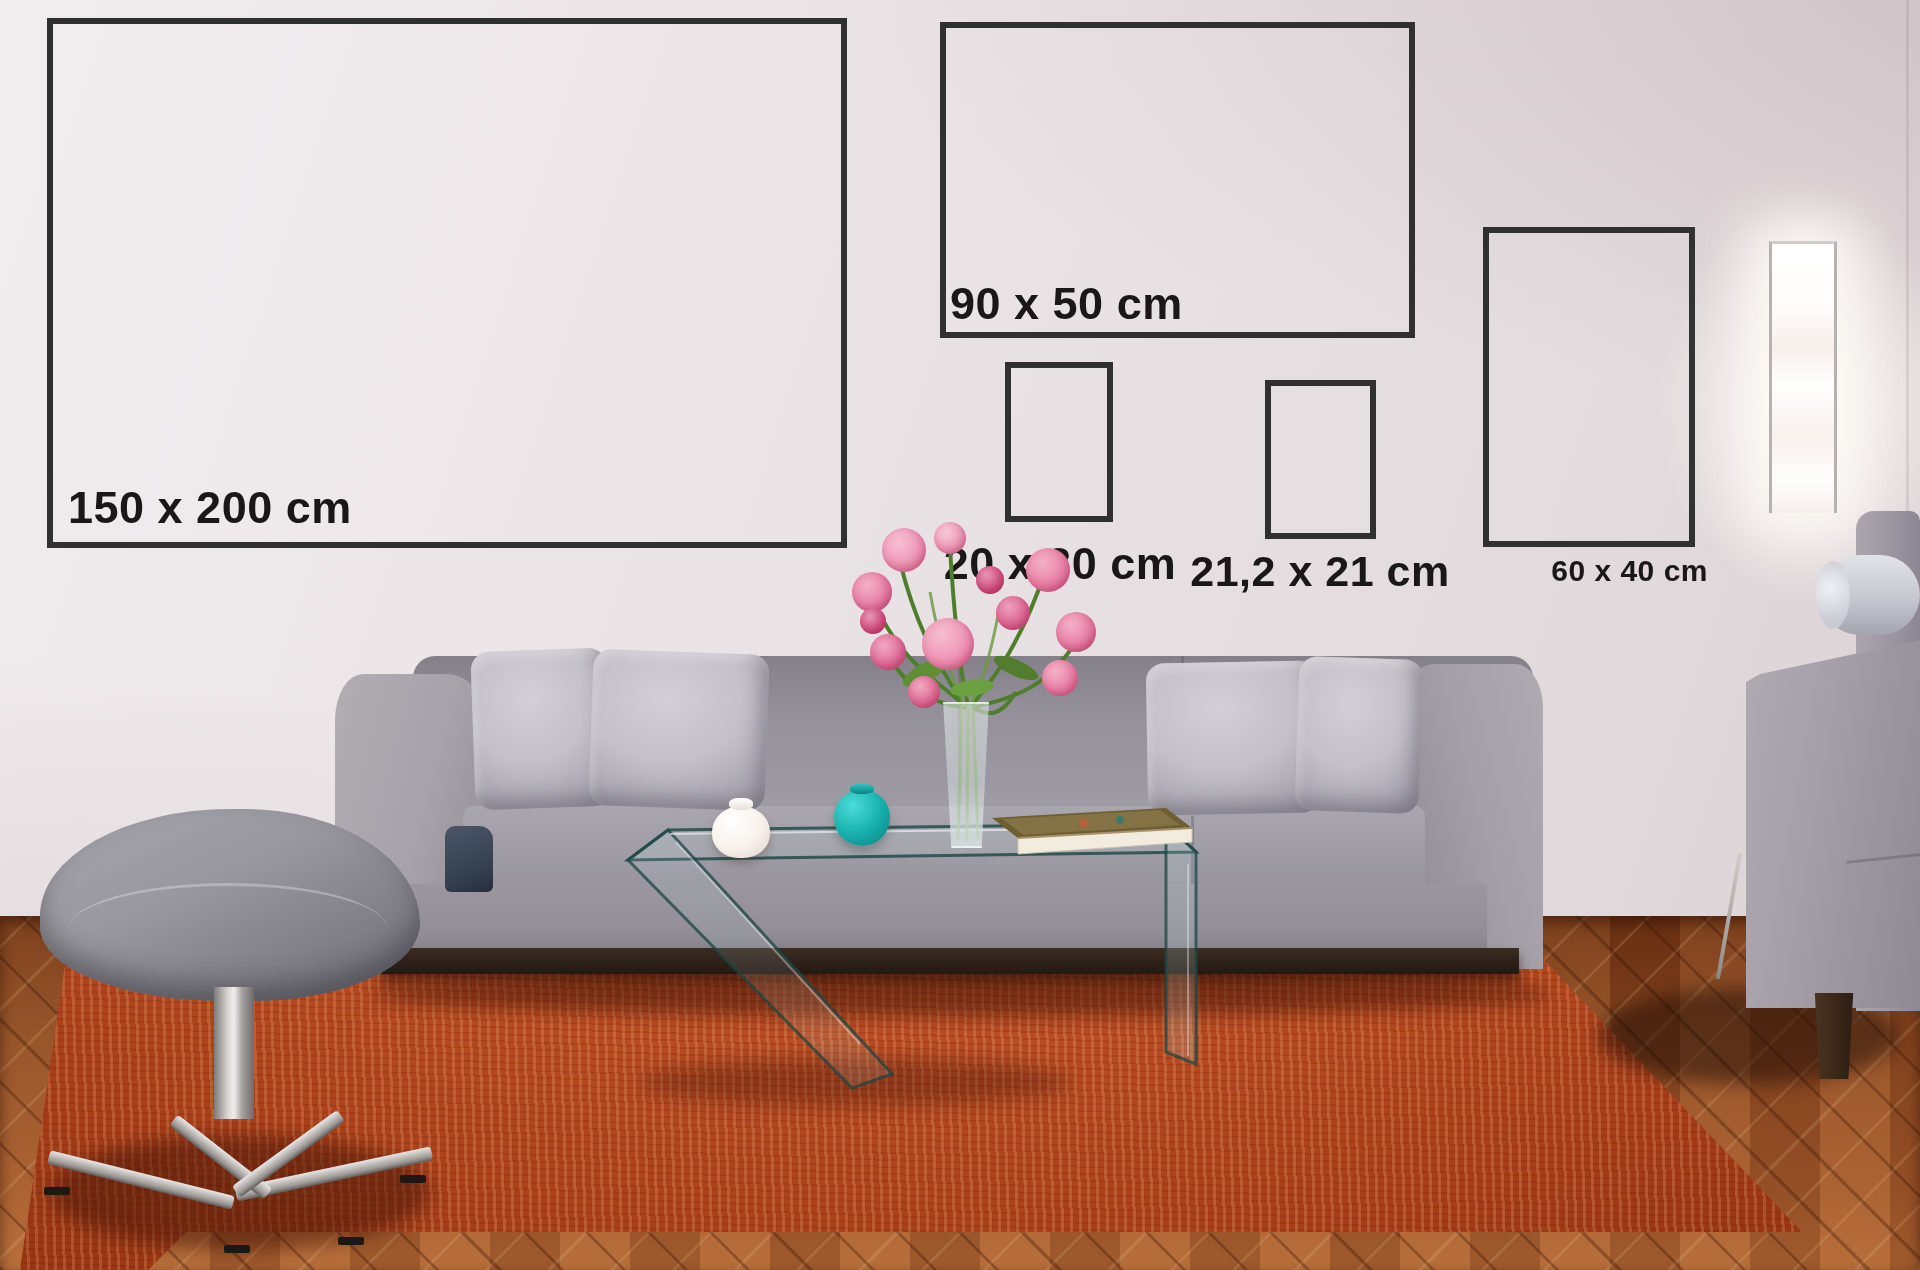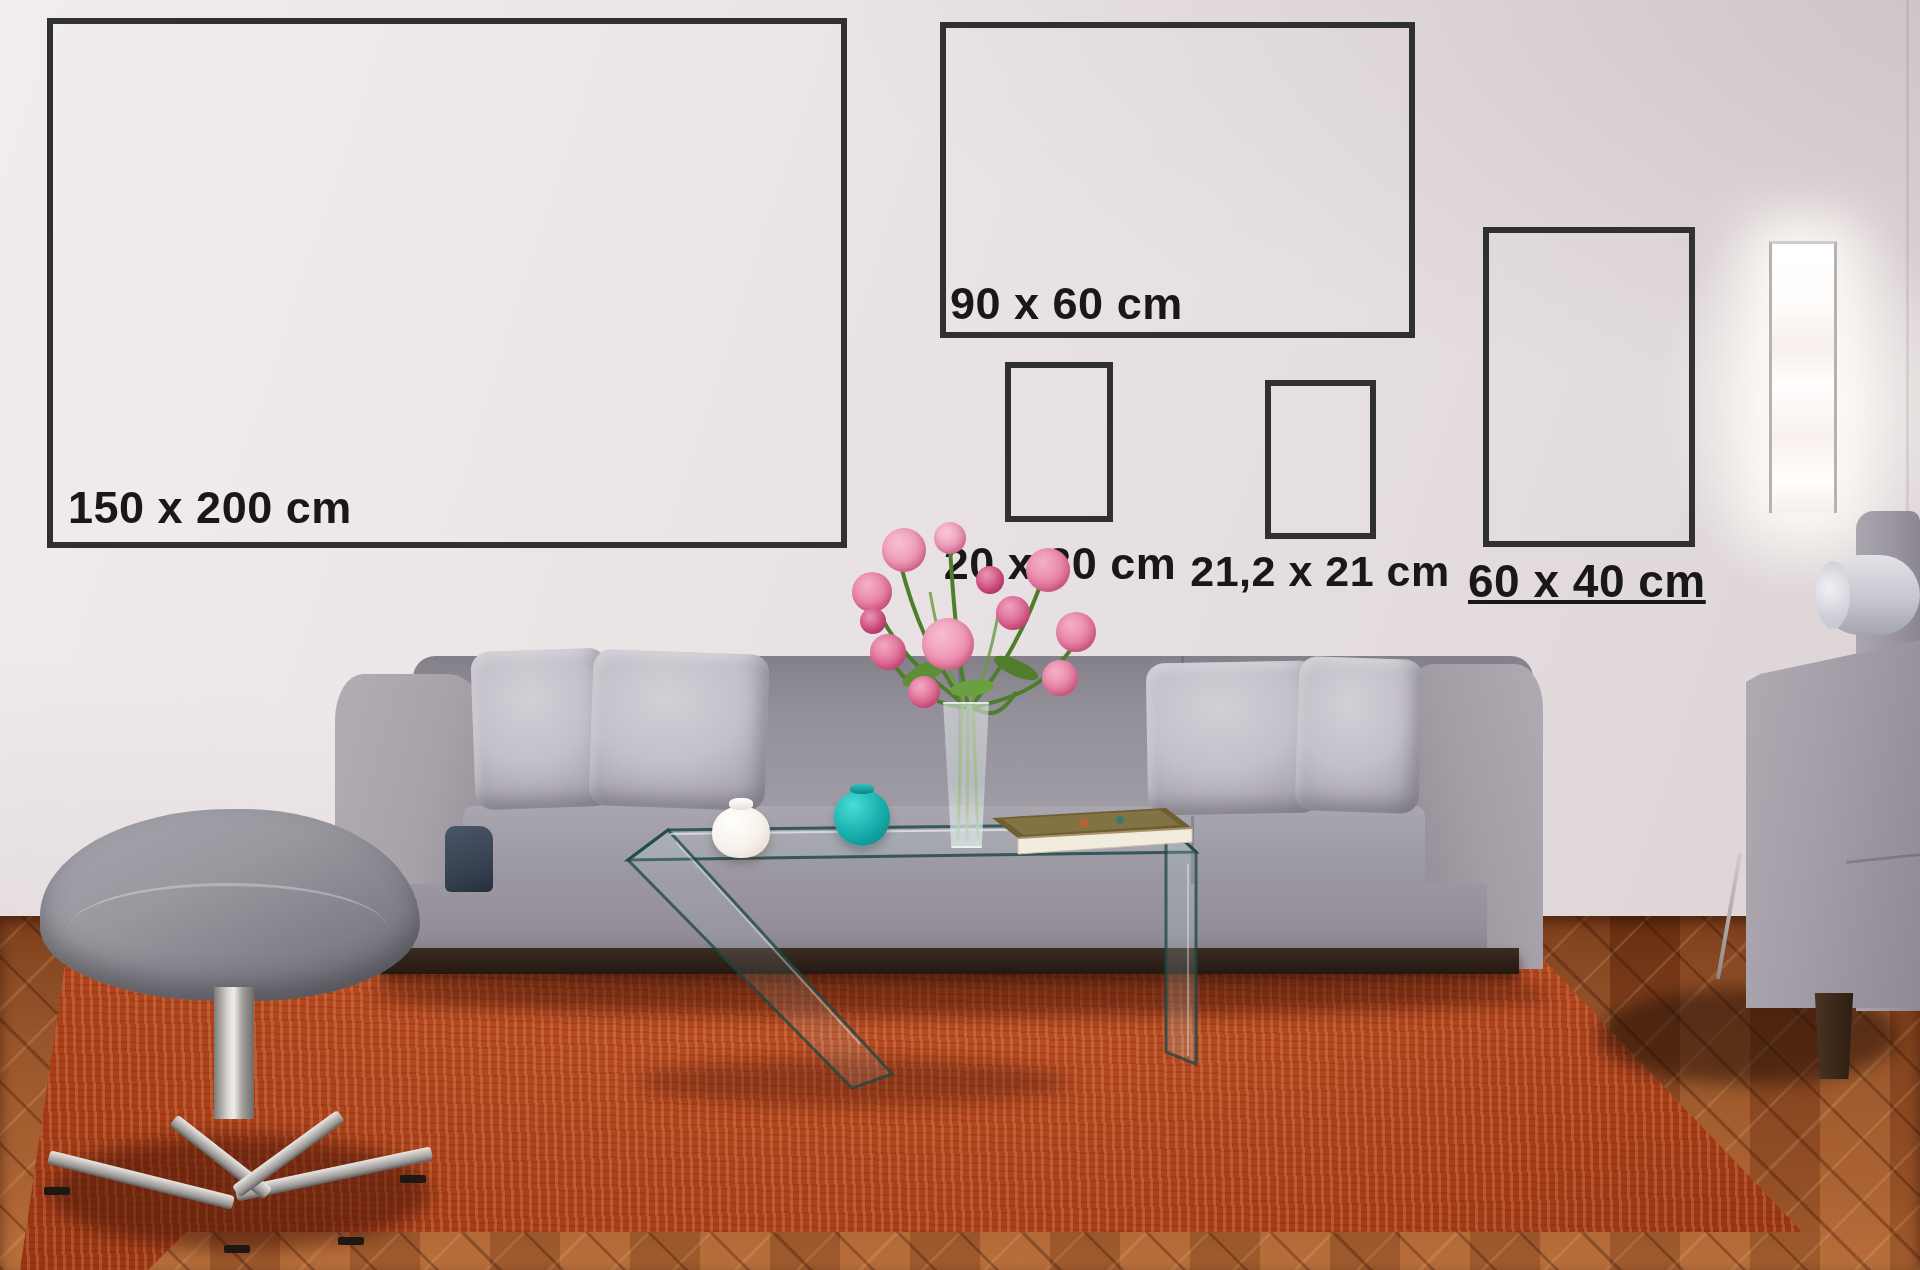--- a/index.html
+++ b/index.html
@@ -48,21 +48,21 @@
   #frame-20x30{left:1005px;top:362px;width:108px;height:160px;}
   #frame-din-a4{left:1265px;top:380px;width:111px;height:159px;}
   #frame-60x40{left:1483px;top:227px;width:212px;height:320px;}
 
   .size-label{z-index:3;color:#191718;font-weight:700;font-size:45px;letter-spacing:.5px;white-space:nowrap;}
   #label-150x100{left:68px;top:482px;}
   #label-90x60{left:950px;top:278px;}
   #label-20x30{left:940px;top:538px;width:240px;text-align:center;}
   #label-din{left:1180px;top:548px;width:280px;text-align:center;line-height:1.08;}
   #label-din .sub{font-size:43px;}
-  #label-60x40{left:1468px;top:554px;width:240px;text-align:left;font-size:46px;text-decoration:underline;}
+  #label-60x40{left:1468px;top:554px;width:240px;text-align:right;font-size:30px;}
 
   
   #lamp{left:1769px;top:241px;width:68px;height:272px;z-index:2;
     border-left:3px solid #b5b2af;border-right:3px solid #b5b2af;border-top:3px solid #cfccc9;box-sizing:border-box;
     background:linear-gradient(180deg,#ffffff 0%,#fffdfc 22%,#f7efec 38%,#fffefd 52%,#f8f1ee 72%,#fffefd 88%,#f6efec 100%);
     box-shadow:0 0 55px 22px rgba(255,252,246,.9);}
   #lamp-foot{left:1727px;top:852px;width:4px;height:128px;background:linear-gradient(180deg,#cfccc9,#8e8b88);
     transform:rotate(10deg);z-index:4;}
 
   
@@ -171,21 +171,21 @@
   <div class="st shadow" id="shadow-table"></div>
   <div class="st shadow" id="shadow-right-sofa"></div>
 
   <div class="st frame" id="frame-150x100"></div>
   <div class="st frame" id="frame-90x60"></div>
   <div class="st frame" id="frame-20x30"></div>
   <div class="st frame" id="frame-din-a4"></div>
   <div class="st frame" id="frame-60x40"></div>
 
   <div class="st size-label" id="label-150x100">150 x 200 cm</div>
-  <div class="st size-label" id="label-90x60">90 x 60 cm</div>
+  <div class="st size-label" id="label-90x60">90 x 50 cm</div>
   <div class="st size-label" id="label-20x30">20 x 30 cm</div>
   <div class="st size-label" id="label-din">
     <div class="sub">21,2 x 21 cm</div>
   </div>
   <div class="st size-label" id="label-60x40">60 x 40 cm</div>
 
   <div class="st" id="lamp"></div>
   <div class="st" id="lamp-foot"></div>
 
   <div class="st" id="sofa">

